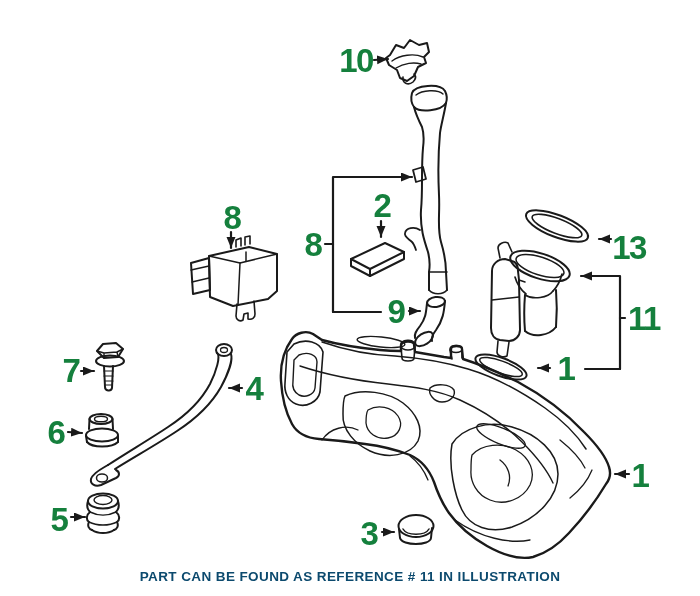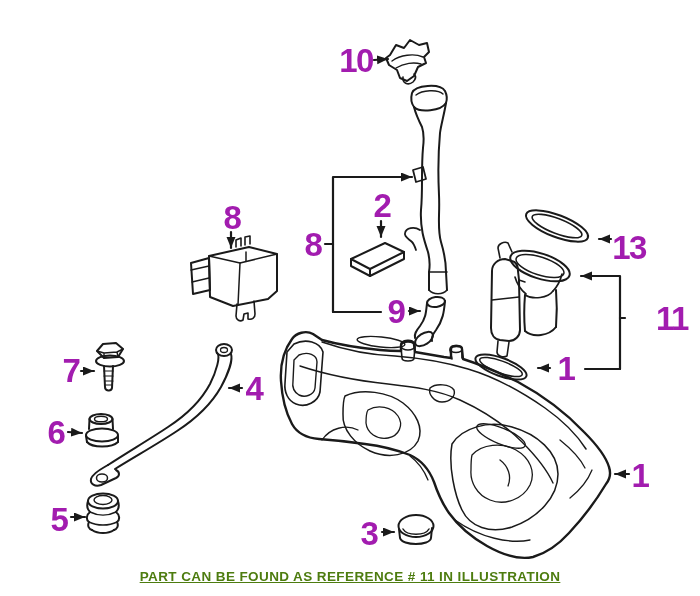--- a/index.html
+++ b/index.html
@@ -1,24 +1,24 @@
 <!DOCTYPE html>
 <html><head>
 <meta charset="utf-8">
 <style>
   html,body{margin:0;padding:0;background:#ffffff;}
   .stage{position:relative;width:700px;height:596px;background:#ffffff;overflow:hidden;
          font-family:"Liberation Sans",sans-serif;}
   .stage svg{position:absolute;left:0;top:0;}
   .callout{position:absolute;transform:translate(-50%,-50%);
-           font:700 33px "Liberation Sans",sans-serif;color:#a21caf;
+           font:700 33px "Liberation Sans",sans-serif;color:#15803d;
            letter-spacing:-1.5px;line-height:1;white-space:nowrap;}
   .caption{position:absolute;left:0;right:0;top:569px;text-align:center;
            font:700 13.5px "Liberation Sans",sans-serif;letter-spacing:.4px;
-           color:#4d7c0f;text-decoration:underline;}
+           color:#0c4a6e;}
   path,ellipse,line{vector-effect:non-scaling-stroke;}
 </style>
 </head>
 <body>
 
 <div class="stage">
 
   <svg width="700" height="596" viewBox="0 0 700 596" fill="none" stroke="#1a1a1a" stroke-width="2" stroke-linecap="round" stroke-linejoin="round">
     <defs>
       <marker id="arr" markerWidth="12" markerHeight="10" refX="11" refY="4.5" orient="auto" markerUnits="userSpaceOnUse">
@@ -193,19 +193,19 @@
   <div class="callout" style="left:640px;top:475px">1</div>
   <div class="callout" style="left:382px;top:205px">2</div>
   <div class="callout" style="left:369px;top:533px">3</div>
   <div class="callout" style="left:254px;top:388px">4</div>
   <div class="callout" style="left:59px;top:519px">5</div>
   <div class="callout" style="left:56px;top:432px">6</div>
   <div class="callout" style="left:71px;top:370px">7</div>
   <div class="callout" style="left:313px;top:244px">8</div>
   <div class="callout" style="left:396px;top:311px">9</div>
   <div class="callout" style="left:356px;top:60px">10</div>
-  <div class="callout" style="left:672px;top:318px">11</div>
+  <div class="callout" style="left:644px;top:318px">11</div>
   <div class="callout" style="left:566px;top:368px">1</div>
   <div class="callout" style="left:629px;top:247px">13</div>
   <div class="callout" style="left:232px;top:217px">8</div>
 
   <div class="caption">PART CAN BE FOUND AS REFERENCE # 11 IN ILLUSTRATION</div>
 </div>
 
 </body></html>

